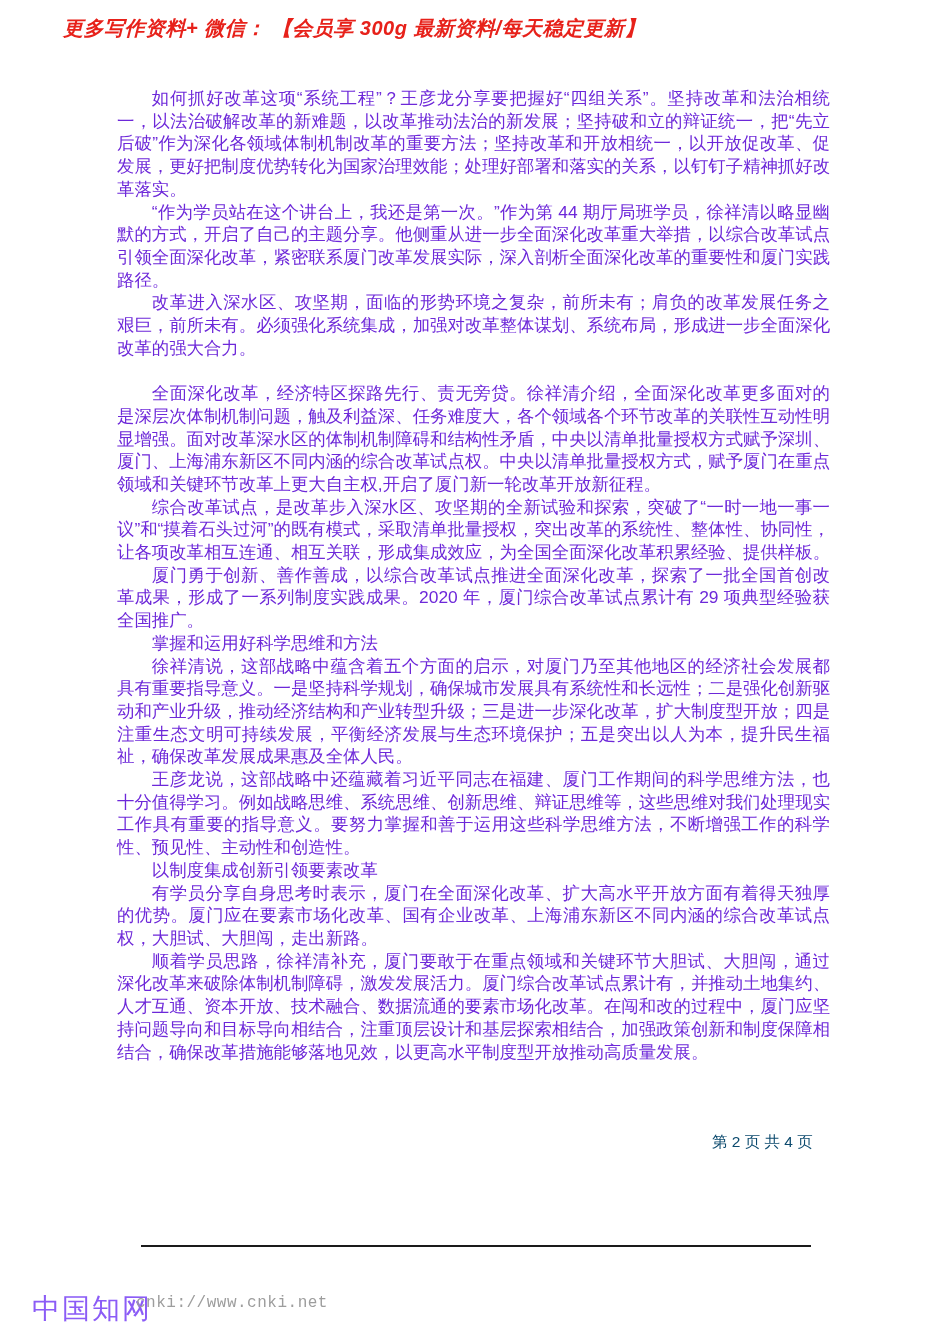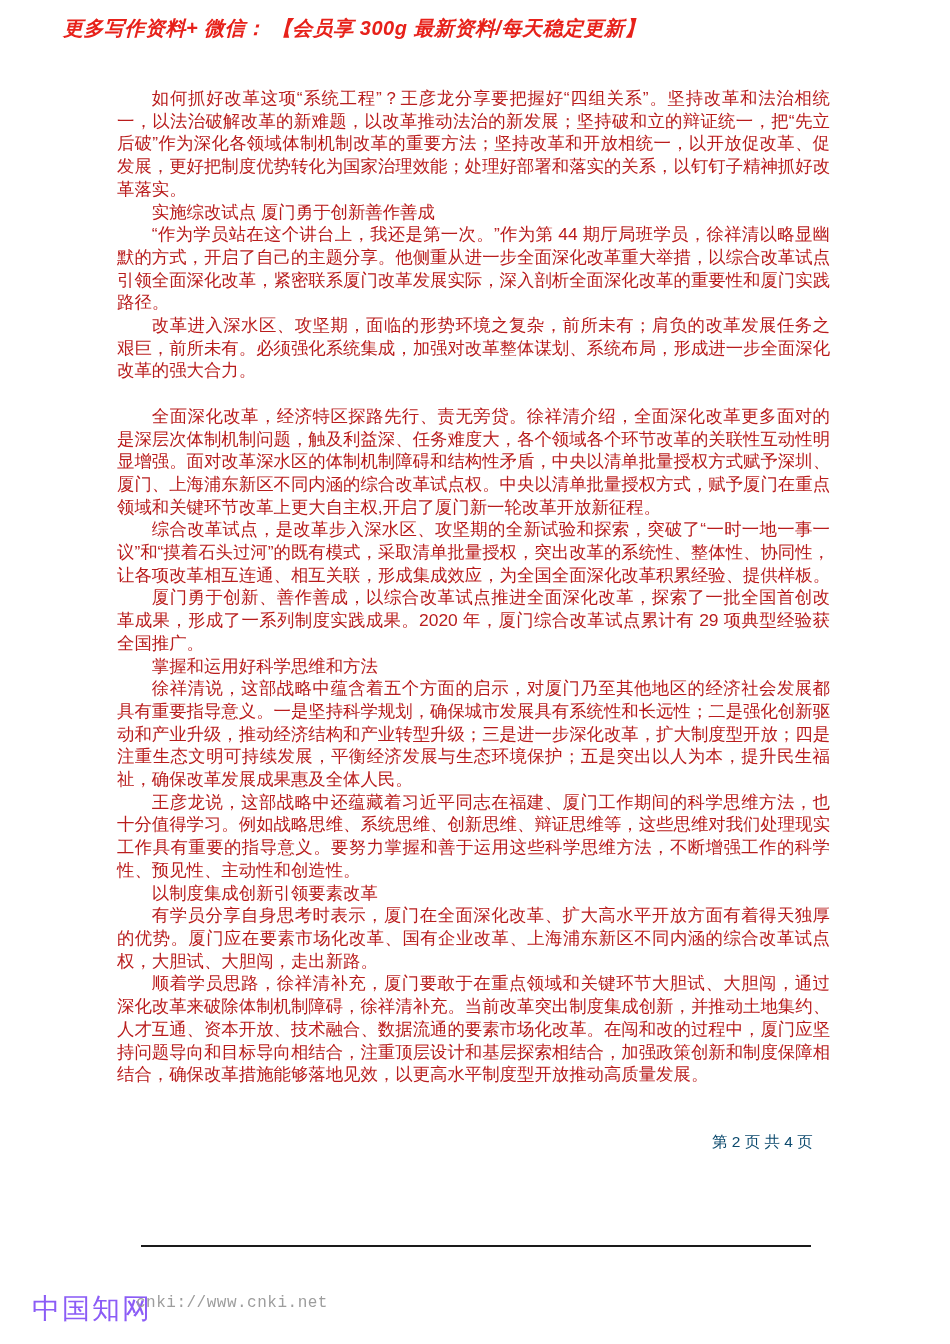--- a/index.html
+++ b/index.html
@@ -22,21 +22,21 @@
     white-space: nowrap;
     font-style: italic;
   }
   .doc-body {
     position: absolute;
     left: 117px;
     top: 87px;
     width: 713px;
     font-size: 17.4px;
     line-height: 22.7px;
-    color: #b91c1c;
+    color: #6d28d9;
     text-align: justify;
     overflow-wrap: break-word;
   }
   .doc-body p {
     margin: 0;
     text-indent: 2em;
   }
   .doc-body p.gap-before {
     margin-top: 22.7px;
   }
@@ -77,32 +77,31 @@
     white-space: nowrap;
   }
 </style>
 </head>
 <body>
 
 <div class="promo-header">更多写作资料+ 微信： 【会员享 300g 最新资料/每天稳定更新】</div>
 
 <div class="doc-body">
   <p>如何抓好改革这项“系统工程”？王彦龙分享要把握好“四组关系”。坚持改革和法治相统一，以法治破解改革的新难题，以改革推动法治的新发展；坚持破和立的辩证统一，把“先立后破”作为深化各领域体制机制改革的重要方法；坚持改革和开放相统一，以开放促改革、促发展，更好把制度优势转化为国家治理效能；处理好部署和落实的关系，以钉钉子精神抓好改革落实。</p>
-  <p>实施综改试点 厦门勇于创新善作善成</p>
   <p>“作为学员站在这个讲台上，我还是第一次。”作为第 44 期厅局班学员，徐祥清以略显幽默的方式，开启了自己的主题分享。他侧重从进一步全面深化改革重大举措，以综合改革试点引领全面深化改革，紧密联系厦门改革发展实际，深入剖析全面深化改革的重要性和厦门实践路径。</p>
   <p>改革进入深水区、攻坚期，面临的形势环境之复杂，前所未有；肩负的改革发展任务之艰巨，前所未有。必须强化系统集成，加强对改革整体谋划、系统布局，形成进一步全面深化改革的强大合力。</p>
   <p class="gap-before">全面深化改革，经济特区探路先行、责无旁贷。徐祥清介绍，全面深化改革更多面对的是深层次体制机制问题，触及利益深、任务难度大，各个领域各个环节改革的关联性互动性明显增强。面对改革深水区的体制机制障碍和结构性矛盾，中央以清单批量授权方式赋予深圳、厦门、上海浦东新区不同内涵的综合改革试点权。中央以清单批量授权方式，赋予厦门在重点领域和关键环节改革上更大自主权,开启了厦门新一轮改革开放新征程。</p>
   <p>综合改革试点，是改革步入深水区、攻坚期的全新试验和探索，突破了“一时一地一事一议”和“摸着石头过河”的既有模式，采取清单批量授权，突出改革的系统性、整体性、协同性，让各项改革相互连通、相互关联，形成集成效应，为全国全面深化改革积累经验、提供样板。</p>
   <p>厦门勇于创新、善作善成，以综合改革试点推进全面深化改革，探索了一批全国首创改革成果，形成了一系列制度实践成果。2020 年，厦门综合改革试点累计有 29 项典型经验获全国推广。</p>
   <p>掌握和运用好科学思维和方法</p>
   <p>徐祥清说，这部战略中蕴含着五个方面的启示，对厦门乃至其他地区的经济社会发展都具有重要指导意义。一是坚持科学规划，确保城市发展具有系统性和长远性；二是强化创新驱动和产业升级，推动经济结构和产业转型升级；三是进一步深化改革，扩大制度型开放；四是注重生态文明可持续发展，平衡经济发展与生态环境保护；五是突出以人为本，提升民生福祉，确保改革发展成果惠及全体人民。</p>
   <p>王彦龙说，这部战略中还蕴藏着习近平同志在福建、厦门工作期间的科学思维方法，也十分值得学习。例如战略思维、系统思维、创新思维、辩证思维等，这些思维对我们处理现实工作具有重要的指导意义。要努力掌握和善于运用这些科学思维方法，不断增强工作的科学性、预见性、主动性和创造性。</p>
   <p>以制度集成创新引领要素改革</p>
   <p>有学员分享自身思考时表示，厦门在全面深化改革、扩大高水平开放方面有着得天独厚的优势。厦门应在要素市场化改革、国有企业改革、上海浦东新区不同内涵的综合改革试点权，大胆试、大胆闯，走出新路。</p>
-  <p>顺着学员思路，徐祥清补充，厦门要敢于在重点领域和关键环节大胆试、大胆闯，通过深化改革来破除体制机制障碍，徐祥清补充。当前改革突出制度集成创新，并推动土地集约、人才互通、资本开放、技术融合、数据流通的要素市场化改革。在闯和改的过程中，厦门应坚持问题导向和目标导向相结合，注重顶层设计和基层探索相结合，加强政策创新和制度保障相结合，确保改革措施能够落地见效，以更高水平制度型开放推动高质量发展。</p>
+  <p>顺着学员思路，徐祥清补充，厦门要敢于在重点领域和关键环节大胆试、大胆闯，通过深化改革来破除体制机制障碍，激发发展活力。厦门综合改革试点累计有，并推动土地集约、人才互通、资本开放、技术融合、数据流通的要素市场化改革。在闯和改的过程中，厦门应坚持问题导向和目标导向相结合，注重顶层设计和基层探索相结合，加强政策创新和制度保障相结合，确保改革措施能够落地见效，以更高水平制度型开放推动高质量发展。</p>
 </div>
 
 <div class="page-number">第 2 页 共 4 页</div>
 
 <div class="footer-divider"></div>
 
 <div class="wm-brand">中国知网</div>
 <div class="wm-url">cnki://www.cnki.net</div>
 
 </body></html>

